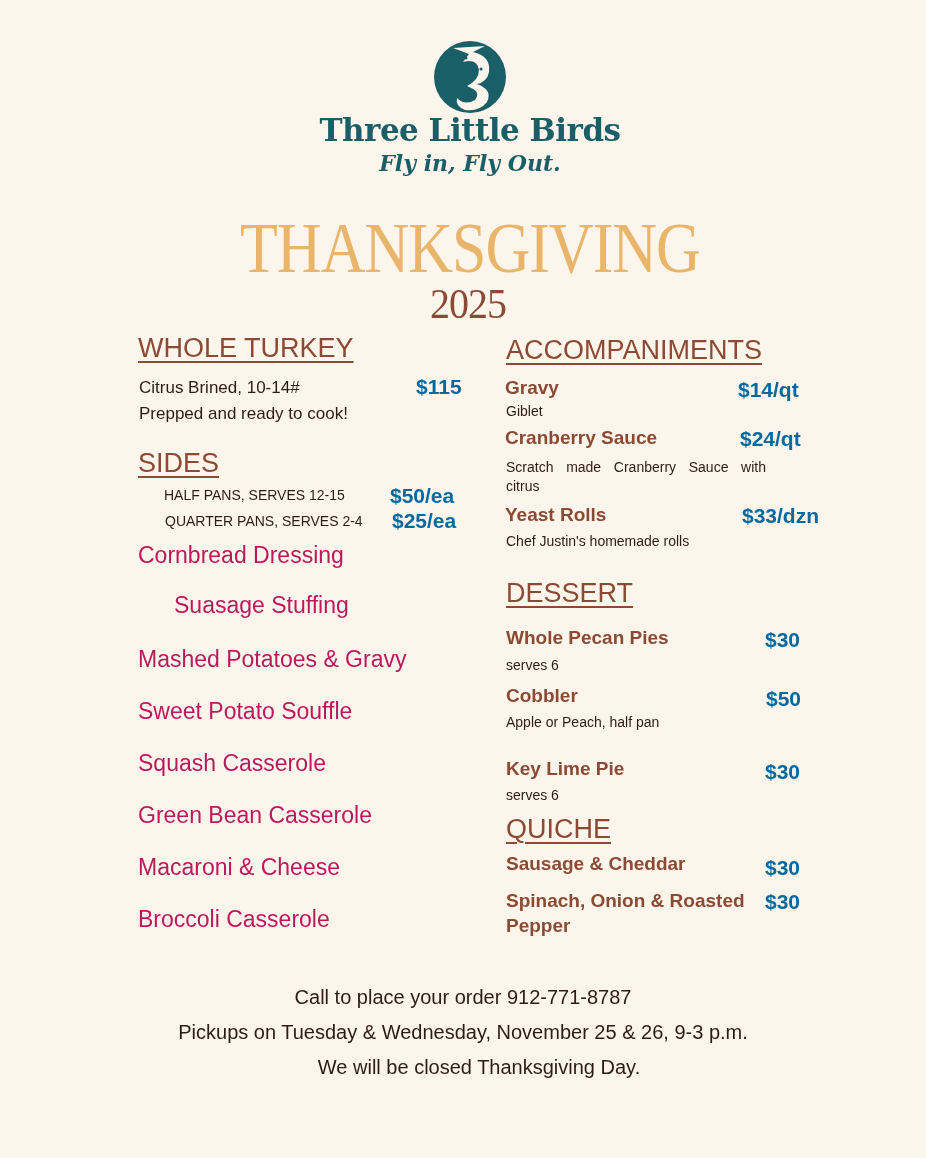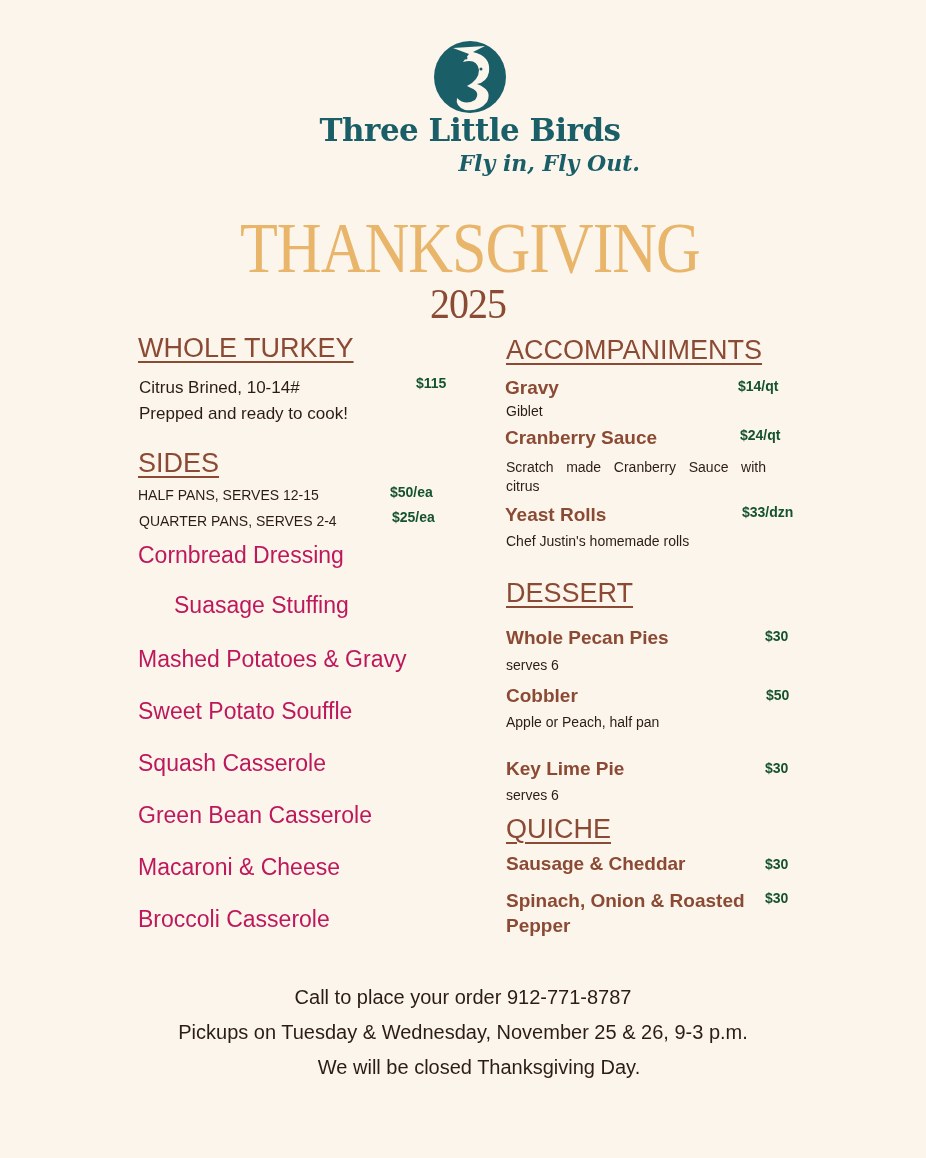--- a/index.html
+++ b/index.html
@@ -13,21 +13,21 @@
     }
     .abs { position: absolute; }
     
     .logo-mark { left: 433px; top: 40px; width: 74px; height: 74px; }
     .brand-name {
       left: 300px; top: 112px; width: 340px; text-align: center;
       font-family: "DejaVu Serif", "Liberation Serif", serif;
       font-weight: bold; font-size: 31px; color: #1a5e68; letter-spacing: -0.5px;
     }
     .brand-tagline {
-      left: 300px; top: 150px; width: 340px; text-align: right;
+      left: 300px; top: 150px; width: 340px; text-align: center;
       font-family: "DejaVu Serif", "Liberation Serif", serif;
       font-style: italic; font-weight: bold; font-size: 22px; color: #1a5e68;
     }
     .title {
       left: 240px; top: 208px; width: 446px; text-align: center;
       font-family: "Liberation Serif", "DejaVu Serif", serif;
       font-size: 62px; color: #e8b56a; letter-spacing: -1px;
       transform: scaleY(1.15); transform-origin: top;
     }
     .year {
@@ -35,22 +35,22 @@
       font-family: "Liberation Serif", "DejaVu Serif", serif;
       font-size: 40px; color: #8a4a33; letter-spacing: -1px;
       transform: scaleY(1.05);
     }
     .sec-head {
       font-size: 27px; color: #8b4a34; text-decoration: underline;
       text-underline-offset: 4px; text-decoration-thickness: 2px;
       white-space: nowrap;
     }
     .body-text { font-size: 17px; color: #2b1d16; white-space: nowrap; }
-    .small-caps { font-size: 14px; color: #2b1d16; white-space: nowrap; }
-    .price { font-size: 14px; font-weight: bold; color: #14532d; white-space: nowrap; }
+    .small-caps { font-size: 14px; color: #2b1d16; white-space: nowrap; margin-left: 26px; }
+    .price { font-size: 21px; font-weight: bold; color: #0369a1; white-space: nowrap; }
     .side-item { font-size: 23px; color: #be185d; white-space: nowrap; left: 138px; }
     .item-name { font-size: 19px; font-weight: bold; color: #8b4a34; white-space: nowrap; }
     .item-desc { font-size: 14px; color: #2b1d16; }
     .footer-line {
       left: 0; width: 926px; text-align: center;
       font-size: 20px; color: #2b1d16;
     }
   </style>
 </head>
 <body>

